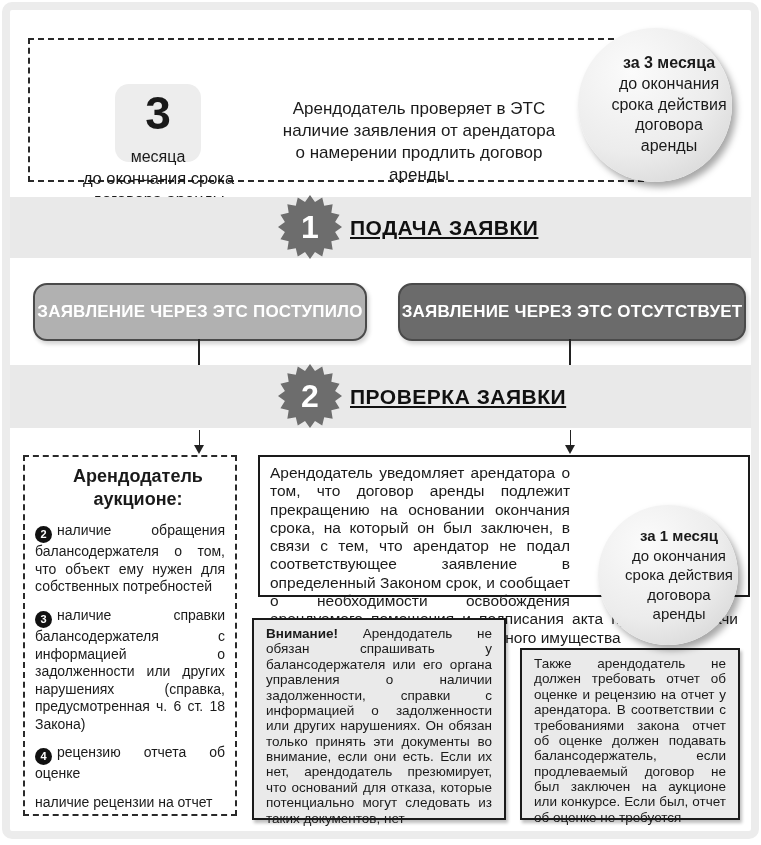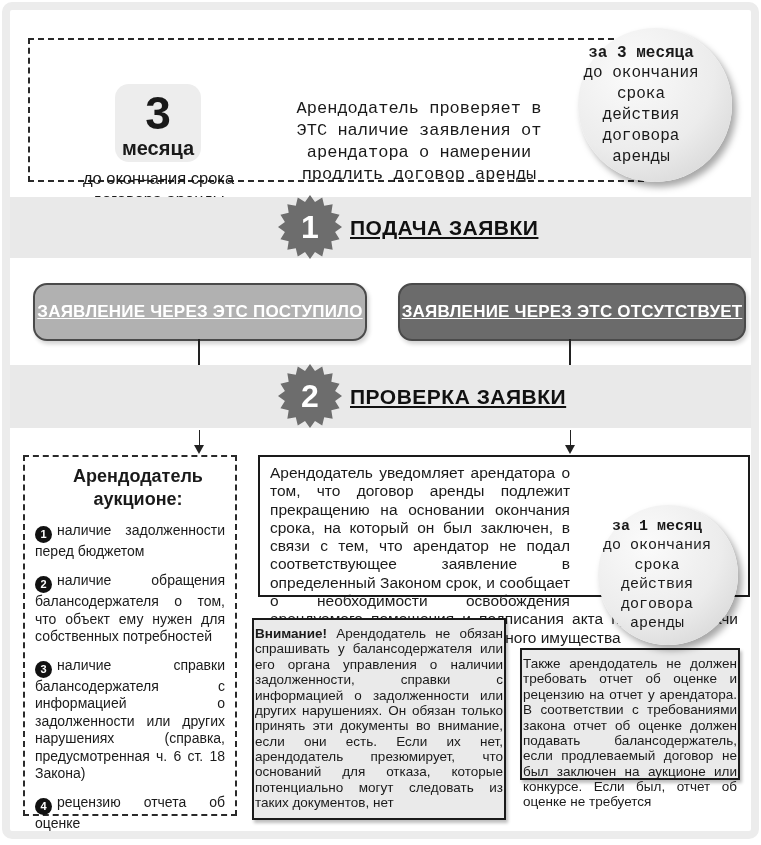--- a/index.html
+++ b/index.html
@@ -13,37 +13,36 @@
     border:8px solid #ececec; border-radius:10px; pointer-events:none; z-index:5;
   }
   
   .dashed-box{border:2px dashed #2a2a2a; background:#fff;}
   .top-dashed{position:absolute; left:28px; top:38px; width:612px; height:140px;}
   .months-card{
     position:absolute; left:85px; top:44px; width:86px; height:78px;
     background:#ededed; border-radius:14px; text-align:center; z-index:2;
   }
   .months-big{font-size:46px; font-weight:bold; line-height:1; margin-top:6px;}
-  .months-label{font-size:20px; font-weight:bold; margin-top:1px;}
+  .months-label{font-size:16px; font-weight:normal; margin-top:12px;}
   .months-caption{
     position:absolute; left:36px; top:128px; width:185px; text-align:center;
     font-size:16.5px; line-height:1.25;
   }
   .top-center-text{
     position:absolute; left:248px; top:58px; width:282px; text-align:center;
-    font-size:17px; line-height:1.3;font-family:Liberation Mono, monospace;
+    font-size:17px; line-height:1.3;
   }
   
   .bubble{
     position:absolute; border-radius:50%;
     background:radial-gradient(circle at 35% 28%, #fbfbfb 0%, #ececec 55%, #cfcfcf 100%);
     box-shadow:4px 5px 7px rgba(0,0,0,0.35);
-    display:flex; align-items:center; justify-content:flex-start; text-align:center;
+    display:flex; align-items:center; justify-content:flex-end; text-align:center;
     z-index:4;
-    font-family:Liberation Mono, monospace;
   }
   .bubble-3m{left:578px; top:28px; width:154px; height:154px;}
   .bubble-1m{left:598px; top:505px; width:140px; height:140px;}
   .bubble-inner{width:118px; font-size:15px; line-height:1.3;}
   .bubble-3m .bubble-inner{width:126px; font-size:16px;}
   .bubble-bold{display:block; font-weight:bold;}
   
   .band{position:absolute; left:10px; width:741px; background:#e9e9e9;}
   .band1{top:197px; height:61px;}
   .band2{top:365px; height:63px;}
@@ -60,21 +59,20 @@
     position:absolute; left:340px; top:0; height:100%;
     display:flex; align-items:center;
     font-size:21px; font-weight:bold; letter-spacing:0.5px; color:#111;text-decoration:underline;
   }
   
   .branch-btn{
     position:absolute; top:283px; height:54px; border:2px solid #4a4a4a; border-radius:14px;
     display:flex; align-items:center; justify-content:center;
     color:#fff; font-size:17px; font-weight:bold; letter-spacing:0.2px; text-align:center;
     box-shadow:2px 3px 4px rgba(0,0,0,0.18);
-    text-decoration:underline;
   }
   .btn-received{left:33px; width:330px; background:#b1b1b1;}
   .btn-absent{left:398px; width:344px; background:#6b6b6b;border-radius:14px;}
   .vline{position:absolute; width:1.5px; background:#222;}
   .vl-left{left:198px; top:339px; height:26px;}
   .vl-right{left:569px; top:339px; height:26px;}
   
   .arrow{position:absolute;}
   .arrow .shaft{position:absolute; left:4.5px; top:0; width:1.5px; height:16px; background:#222;}
   .arrow .head{
@@ -102,25 +100,25 @@
   
   .notice-box{
     position:absolute; left:258px; top:455px; width:492px; height:142px;
     border:2px solid #1a1a1a; background:#fff; box-sizing:border-box;
     padding:7px 10px; font-size:15.5px; line-height:1.18; text-align:justify;
   }
   .circle-spacer{float:right; width:168px; height:80px; margin-top:52px;}
   
   .gray-note{
     border:2px solid #1a1a1a; background:#eaeaea; box-sizing:border-box;
-    position:absolute; padding:6px 1px; font-size:13.5px; line-height:1.14; text-align:justify;
+    position:absolute; padding:6px 12px; font-size:13.5px; line-height:1.14; text-align:justify;
     box-shadow:2px 3px 3px rgba(0,0,0,0.25);
   }
   .attention-box{left:252px; top:618px; width:254px; height:202px;}
-  .also-box{left:520px; top:648px; width:220px; height:132px;}
+  .also-box{left:520px; top:648px; width:220px; height:172px;}
   .bold-lead{font-weight:bold;}
 </style>
 </head>
 <body>
 
 <div class="page">
   <div class="frame"></div>
 
   <div class="top-dashed dashed-box">
     <div class="months-card">
@@ -170,23 +168,20 @@
     <div class="shaft"></div>
       <div class="head"></div>
   </div>
 
   <div class="checklist dashed-box">
     <div class="checklist-title">
       <span>Арендодатель</span><br>
       <span>аукционе:</span>
     </div>
     <div class="check-item">
-      <span class="num-circle">1</span><span>наличие задолженности перед бюджетом</span>
-    </div>
-    <div class="check-item">
       <span class="num-circle">2</span><span>наличие обращения балансодержателя о том, что объект ему нужен для собственных потребностей</span>
     </div>
     <div class="check-item">
       <span class="num-circle">3</span><span>наличие справки балансодержателя с информацией о задолженности или других нарушениях (справка, предусмотренная ч. 6 ст. 18 Закона)</span>
     </div>
     <div class="check-item">
       <span class="num-circle">4</span><span>рецензию отчета об оценке</span>
     </div>
     <div class="check-item">
       <span>наличие рецензии на отчет</span>

